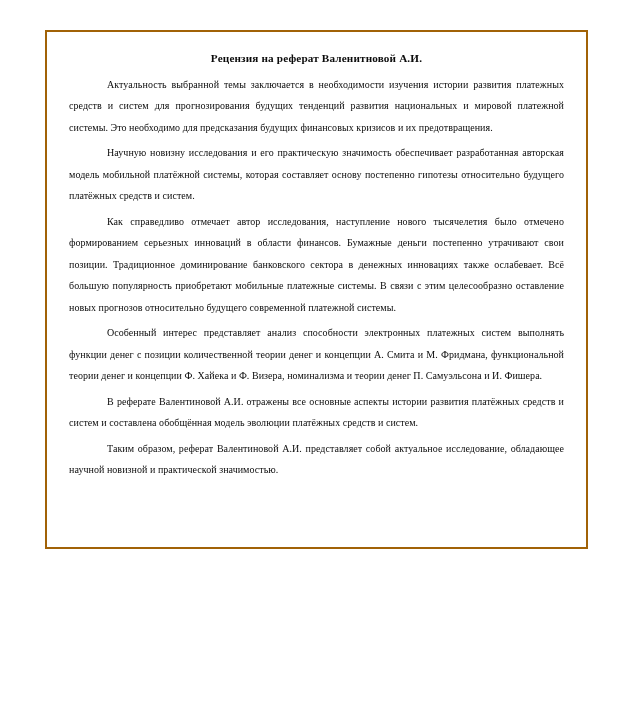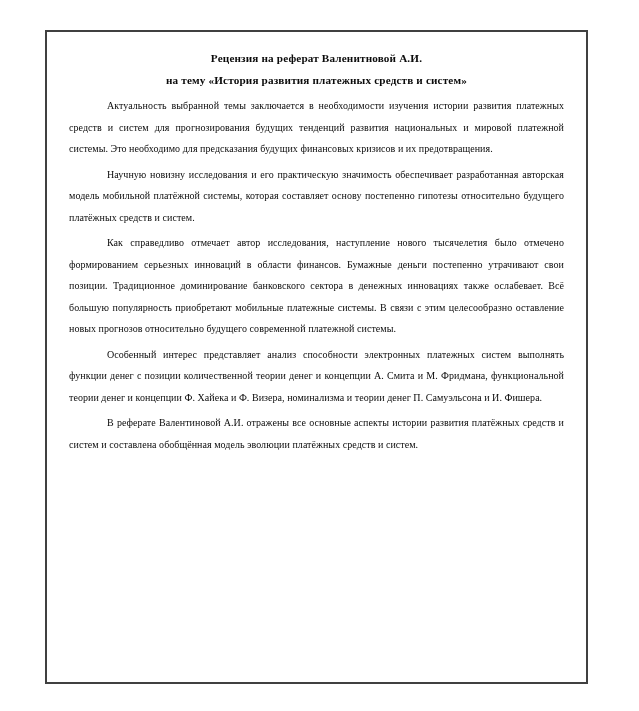--- a/index.html
+++ b/index.html
@@ -12,22 +12,22 @@
     height: 711px;
     overflow: hidden;
     font-family: "Liberation Serif", "DejaVu Serif", serif;
   }
 
   #page-frame {
     position: absolute;
     left: 45px;
     top: 30px;
     width: 543px;
-    height: 654px;
-    border: 2px solid #404040;
+    height: 519px;
+    border: 2px solid #a16207;
     background: #ffffff;
     box-sizing: border-box;
   }
 
   #doc-body {
     position: absolute;
     left: 18px;
     top: 16px;
     right: 18px;
     width: 503px;
@@ -59,22 +59,22 @@
     margin-bottom: 0;
   }
 </style>
 </head>
 <body>
 
 <div id="page-frame">
   <div id="doc-body">
 
     <div class="doc-title-line">Рецензия на реферат Валенитновой А.И.</div>
-    <div class="doc-title-line">на тему «История развития платежных средств и систем»</div>
 
     <p class="doc-paragraph">Актуальность выбранной темы заключается в необходимости изучения истории развития платежных средств и систем для прогнозирования будущих тенденций развития национальных и мировой платежной системы.  Это необходимо для предсказания будущих финансовых кризисов и их предотвращения.</p>
     <p class="doc-paragraph">Научную новизну исследования и его практическую значимость обеспечивает разработанная авторская модель мобильной платёжной системы, которая составляет основу постепенно гипотезы относительно будущего платёжных средств и систем.</p>
     <p class="doc-paragraph">Как справедливо отмечает автор исследования, наступление нового тысячелетия было отмечено формированием серьезных инноваций в области финансов.  Бумажные деньги постепенно утрачивают свои позиции. Традиционное доминирование банковского сектора в денежных инновациях также ослабевает.  Всё большую популярность приобретают мобильные платежные системы. В связи с этим целесообразно оставление новых прогнозов относительно будущего современной платежной системы.</p>
     <p class="doc-paragraph">Особенный интерес представляет анализ способности электронных платежных систем выполнять функции денег с позиции количественной теории денег и концепции А. Смита и М. Фридмана, функциональной теории денег и концепции Ф.  Хайека и Ф.  Визера, номинализма и теории денег П. Самуэльсона и И. Фишера.</p>
     <p class="doc-paragraph">В реферате Валентиновой А.И. отражены все основные аспекты истории развития платёжных средств и систем и составлена обобщённая модель эволюции платёжных средств и систем.</p>
+    <p class="doc-paragraph">Таким образом, реферат Валентиновой А.И. представляет собой актуальное исследование, обладающее научной новизной и практической значимостью.</p>
 
   </div>
 </div>
 
 </body></html>

